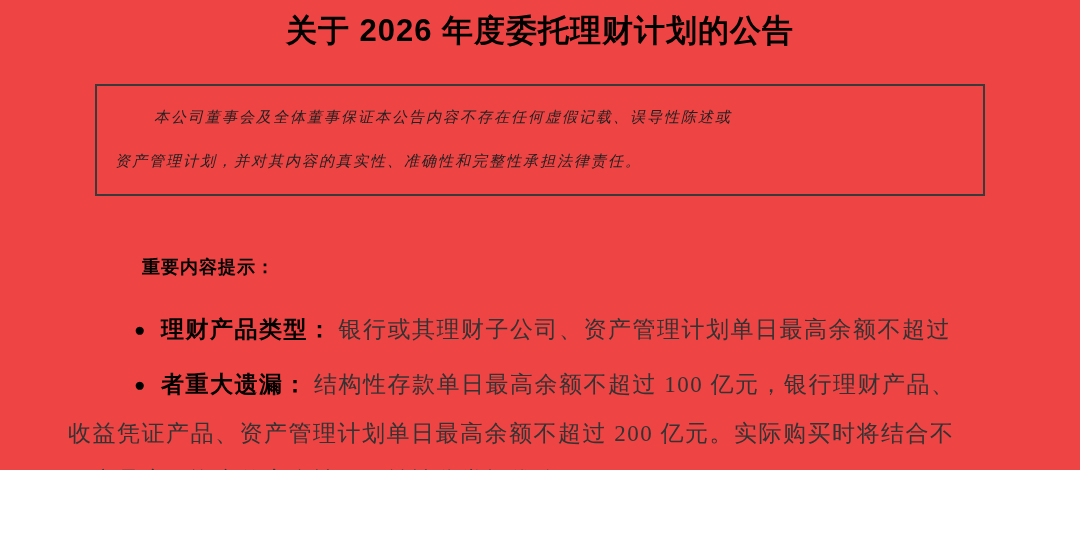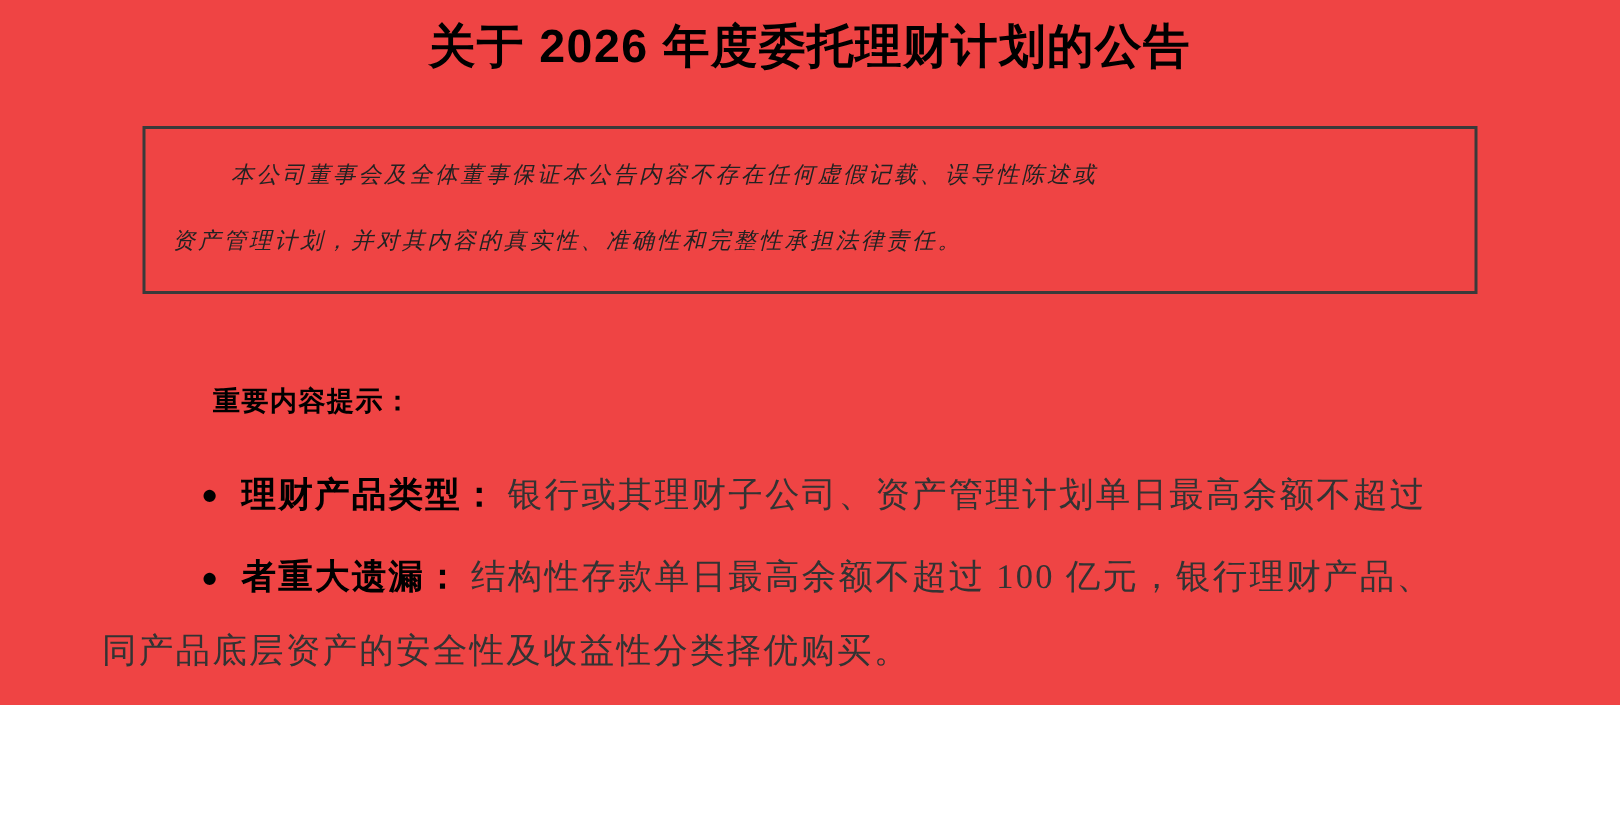--- a/index.html
+++ b/index.html
@@ -97,17 +97,18 @@
     <div class="para">
       <div class="body-line bullet-line">
         <span class="bullet-marker">●</span><span class="bold-label">理财产品类型：</span><span class="regular-text">银行或其理财子公司、资产管理计划单日最高余额不超过</span>
       </div>
     </div>
 
     <div class="para second">
       <div class="body-line bullet-line">
         <span class="bullet-marker">●</span><span class="bold-label">者重大遗漏：</span><span class="regular-text">结构性存款单日最高余额不超过 100 亿元，银行理财产品、</span>
       </div>
+      <div class="body-line regular-text">收益凭证产品、资产管理计划单日最高余额不超过 200 亿元。实际购买时将结合不</div>
       <div class="body-line regular-text">同产品底层资产的安全性及收益性分类择优购买。</div>
     </div>
 
   </div>
 </div>
 
 </body></html>

